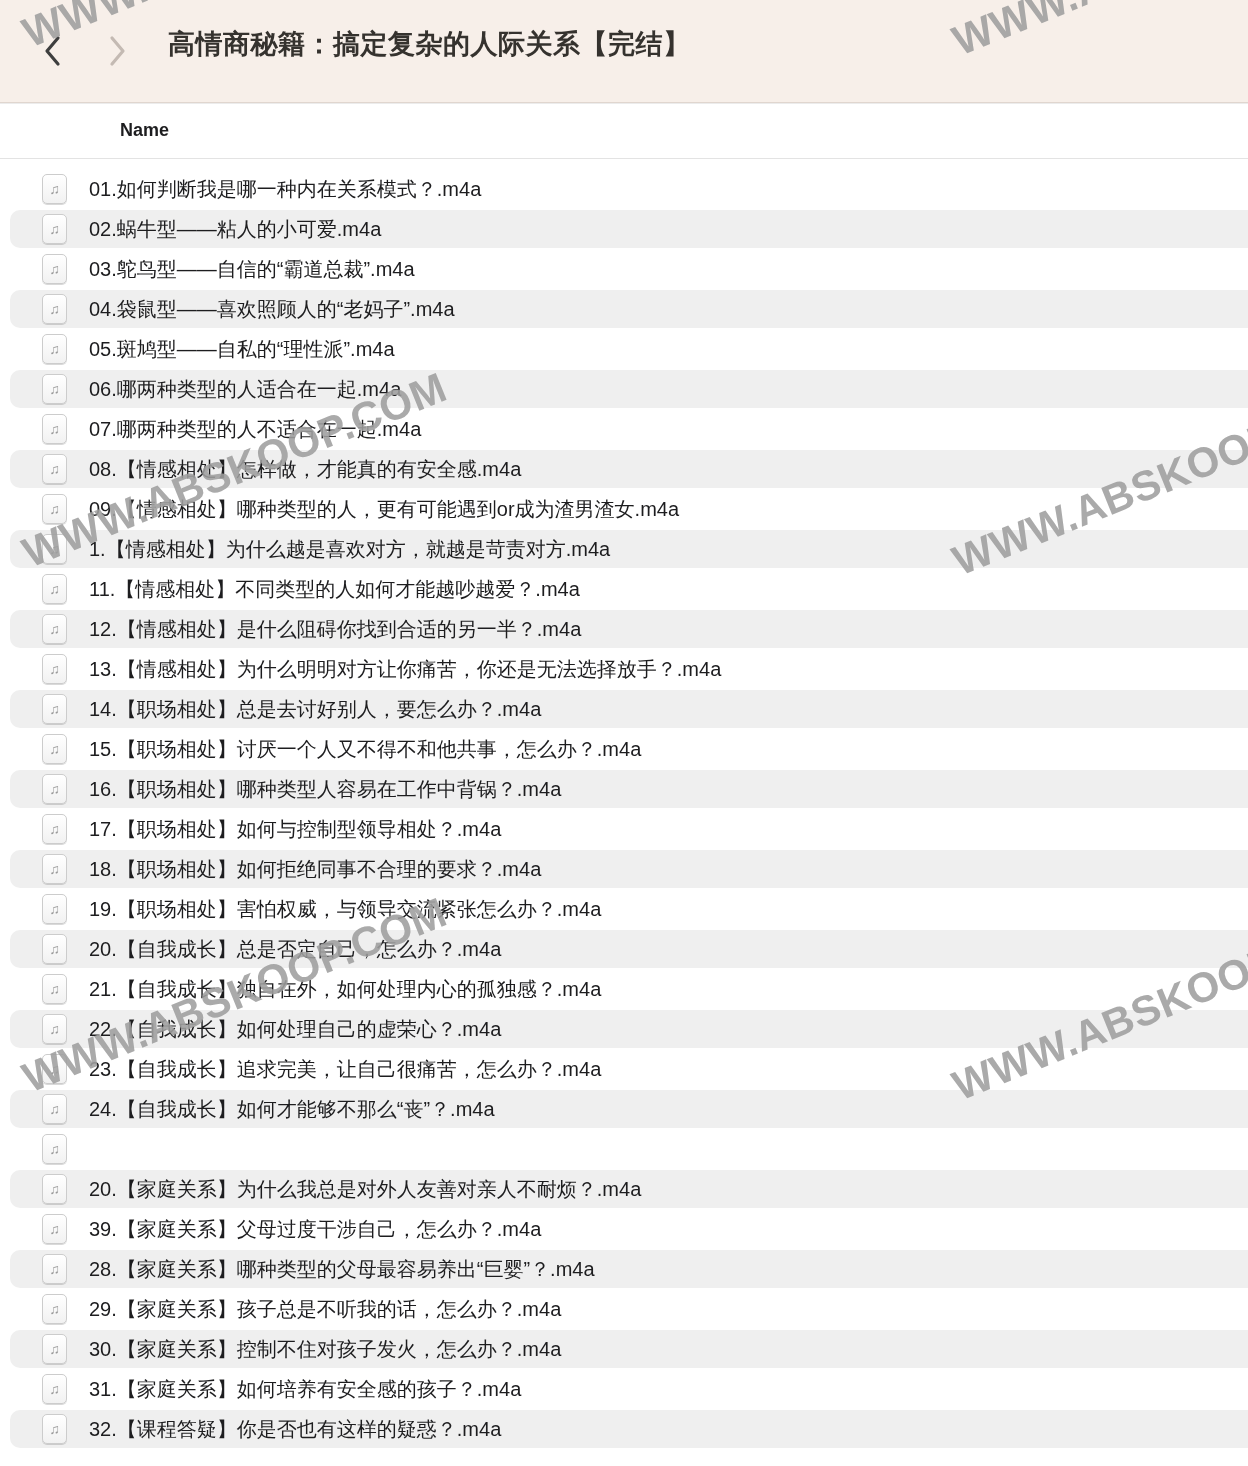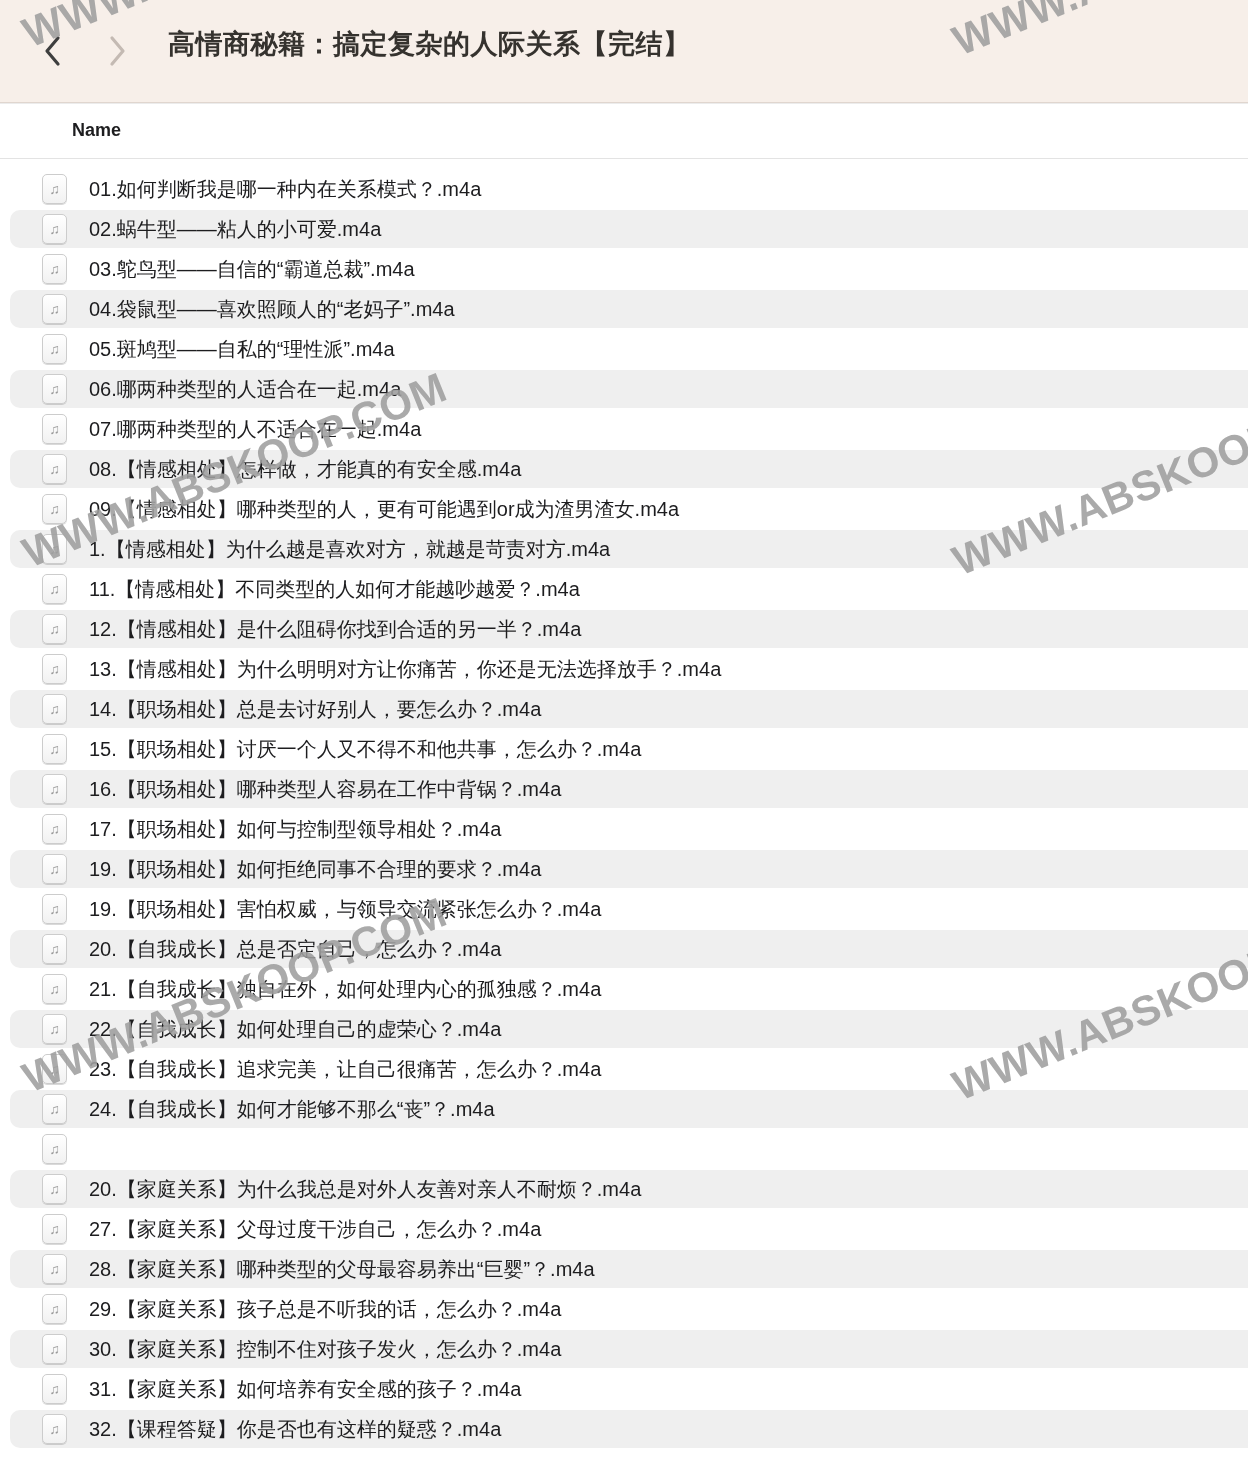--- a/index.html
+++ b/index.html
@@ -37,21 +37,21 @@
     white-space:nowrap;
   }
 
   
   .colheader {
     height:56px;
     background:#ffffff;
     border-bottom:1px solid var(--column-border,#e3e3e3);
     box-shadow:inset 0 1px 0 #ececec;
     display:flex; align-items:center;
-    padding-left:72px;
+    padding-left:120px;
   }
   .colheader span {
     font-size:18px; font-weight:700;
     color:var(--text,#1d1d1f);
   }
 
   
   .file-list { padding-top:10px; }
   .row {
     position:relative;
@@ -190,21 +190,21 @@
       <div class="row">
         <span class="file-icon">♫</span>
         <span class="file-name">16.【职场相处】哪种类型人容易在工作中背锅？.m4a</span>
       </div>
       <div class="row">
         <span class="file-icon">♫</span>
         <span class="file-name">17.【职场相处】如何与控制型领导相处？.m4a</span>
       </div>
       <div class="row">
         <span class="file-icon">♫</span>
-        <span class="file-name">19.【职场相处】如何拒绝同事不合理的要求？.m4a</span>
+        <span class="file-name">18.【职场相处】如何拒绝同事不合理的要求？.m4a</span>
       </div>
       <div class="row">
         <span class="file-icon">♫</span>
         <span class="file-name">19.【职场相处】害怕权威，与领导交流紧张怎么办？.m4a</span>
       </div>
       <div class="row">
         <span class="file-icon">♫</span>
         <span class="file-name">20.【自我成长】总是否定自己，怎么办？.m4a</span>
       </div>
       <div class="row">
@@ -225,21 +225,21 @@
       </div>
       <div class="row">
         <span class="file-icon">♫</span>
       </div>
       <div class="row">
         <span class="file-icon">♫</span>
         <span class="file-name">20.【家庭关系】为什么我总是对外人友善对亲人不耐烦？.m4a</span>
       </div>
       <div class="row">
         <span class="file-icon">♫</span>
-        <span class="file-name">27.【家庭关系】父母过度干涉自己，怎么办？.m4a</span>
+        <span class="file-name">39.【家庭关系】父母过度干涉自己，怎么办？.m4a</span>
       </div>
       <div class="row">
         <span class="file-icon">♫</span>
         <span class="file-name">28.【家庭关系】哪种类型的父母最容易养出“巨婴”？.m4a</span>
       </div>
       <div class="row">
         <span class="file-icon">♫</span>
         <span class="file-name">29.【家庭关系】孩子总是不听我的话，怎么办？.m4a</span>
       </div>
       <div class="row">

